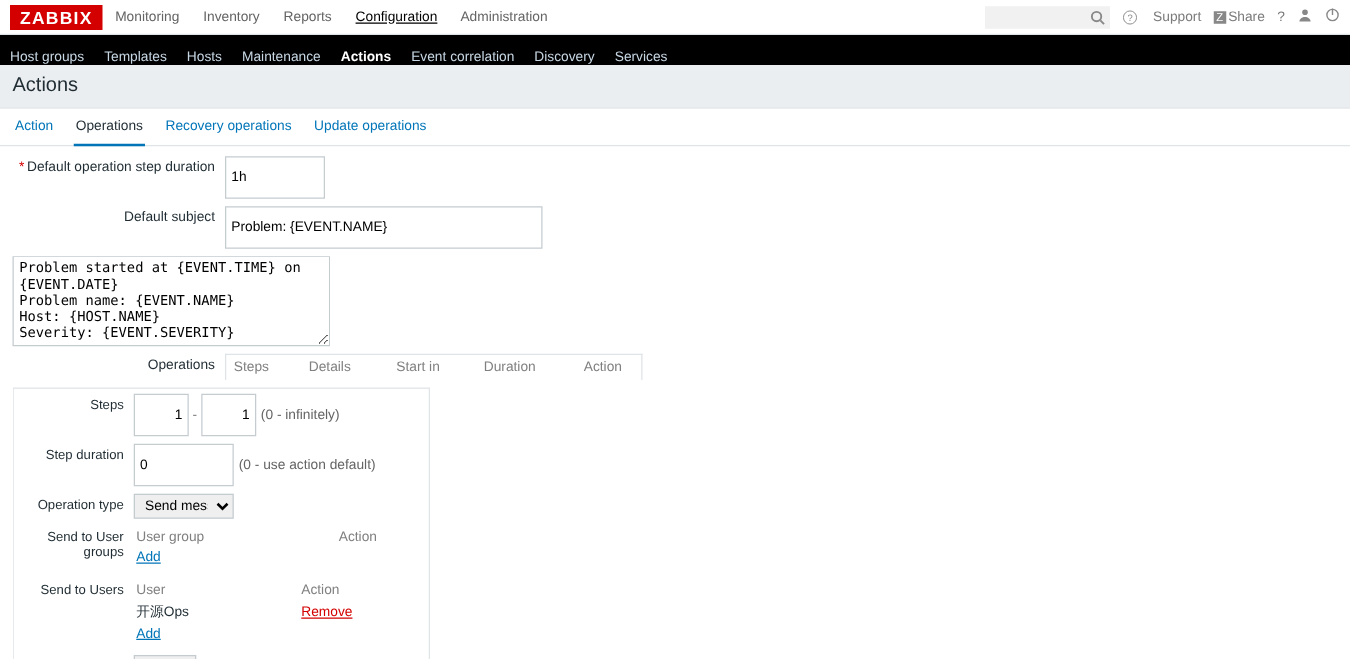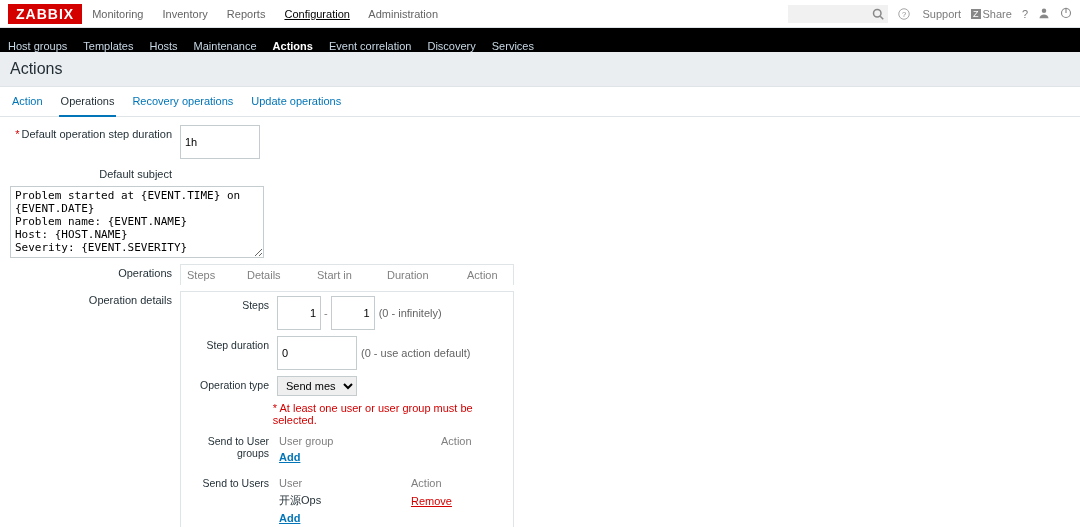--- a/index.html
+++ b/index.html
@@ -43,21 +43,21 @@
   .chk{ width:14px; height:14px; }
 
   .ops-header { display:flex; gap:0; color:#808080; font-size:11px; border:1px solid #dfe4e7; border-bottom:none; width:334px; padding:4px 6px;}
   .ops-header span{ flex:0 0 auto;}
   .opcol-steps{width:60px;} .opcol-details{width:70px;} .opcol-start{width:70px;} .opcol-dur{width:80px;} .opcol-act{}
 
   .op-details { border:1px solid #dfe4e7; width:334px; padding:4px 6px 8px 6px;}
   .op-details .row > .lbl { width:90px; font-size:10.5px; color:#1f2c33;}
   .hint{ color:#646464; margin-left:4px;}
   .warn{ color:#d40000;}
-  .lnk{ color:#0275b8; text-decoration:underline; cursor:pointer;font-weight:bold;}
+  .lnk{ color:#0275b8; text-decoration:underline; cursor:pointer;}
   .danger-lnk{ color:#d40000; text-decoration:underline; cursor:pointer;}
   .subtable{ font-size:11px;}
   .subtable .th{ color:#808080;}
   .subtable td{ padding:1px 0;}
   .sep{ margin:0 3px; color:#808080;}
   .flex{display:flex;align-items:center;}
 </style>
 </head>
 <body>
 
@@ -127,20 +127,21 @@
 
 <div class="form">
 
   <div class="row">
     <div class="lbl"><span class="req">*</span><span>Default operation step duration</span></div>
     <input class="txt short" value="1h" style="">
   </div>
 
   <div class="row">
     <div class="lbl">Default subject</div>
+    <input class="txt med" value="Problem: {EVENT.NAME}" style="">
   </div>
 
   <div class="row">
     <textarea class="txt" style="">Problem started at {EVENT.TIME} on {EVENT.DATE}
 Problem name: {EVENT.NAME}
 Host: {HOST.NAME}
 Severity: {EVENT.SEVERITY}
 
 Original problem ID: {EVENT.ID}
 {TRIGGER.URL}</textarea>
@@ -152,21 +153,20 @@
     <div class="ops-header">
       <span class="opcol-steps">Steps</span>
       <span class="opcol-details">Details</span>
       <span class="opcol-start">Start in</span>
       <span class="opcol-dur">Duration</span>
       <span class="opcol-act">Action</span>
     </div>
   </div>
 
   <div class="row">
-    <div class="lbl">Operation details</div>
     <div class="op-details">
 
       <div class="row">
         <div class="lbl">Steps</div>
         <div class="flex">
           <input class="txt num" value="1" style="">
           <span class="sep">-</span>
           <input class="txt num" value="1" style="">
           <span class="hint">(0 - infinitely)</span>
         </div>
@@ -178,24 +178,20 @@
           <input class="txt short" style="text-align: left;" value="0">
           <span class="hint">(0 - use action default)</span>
         </div>
       </div>
 
       <div class="row">
         <div class="lbl">Operation type</div>
         <select class="txt"><option>Send message</option></select>
       </div>
 
-      <div class="row">
-        <div class="lbl"></div>
-        <div><span class="warn">* </span><span class="warn">At least one user or user group must be selected.</span></div>
-      </div>
 
       <div class="row">
         <div class="lbl">Send to User groups</div>
         <table class="subtable">
           <tbody>
               <tr class="th">
                 <td style="width:160px;">User group</td>
                 <td>Action</td>
               </tr>
           <tr>

